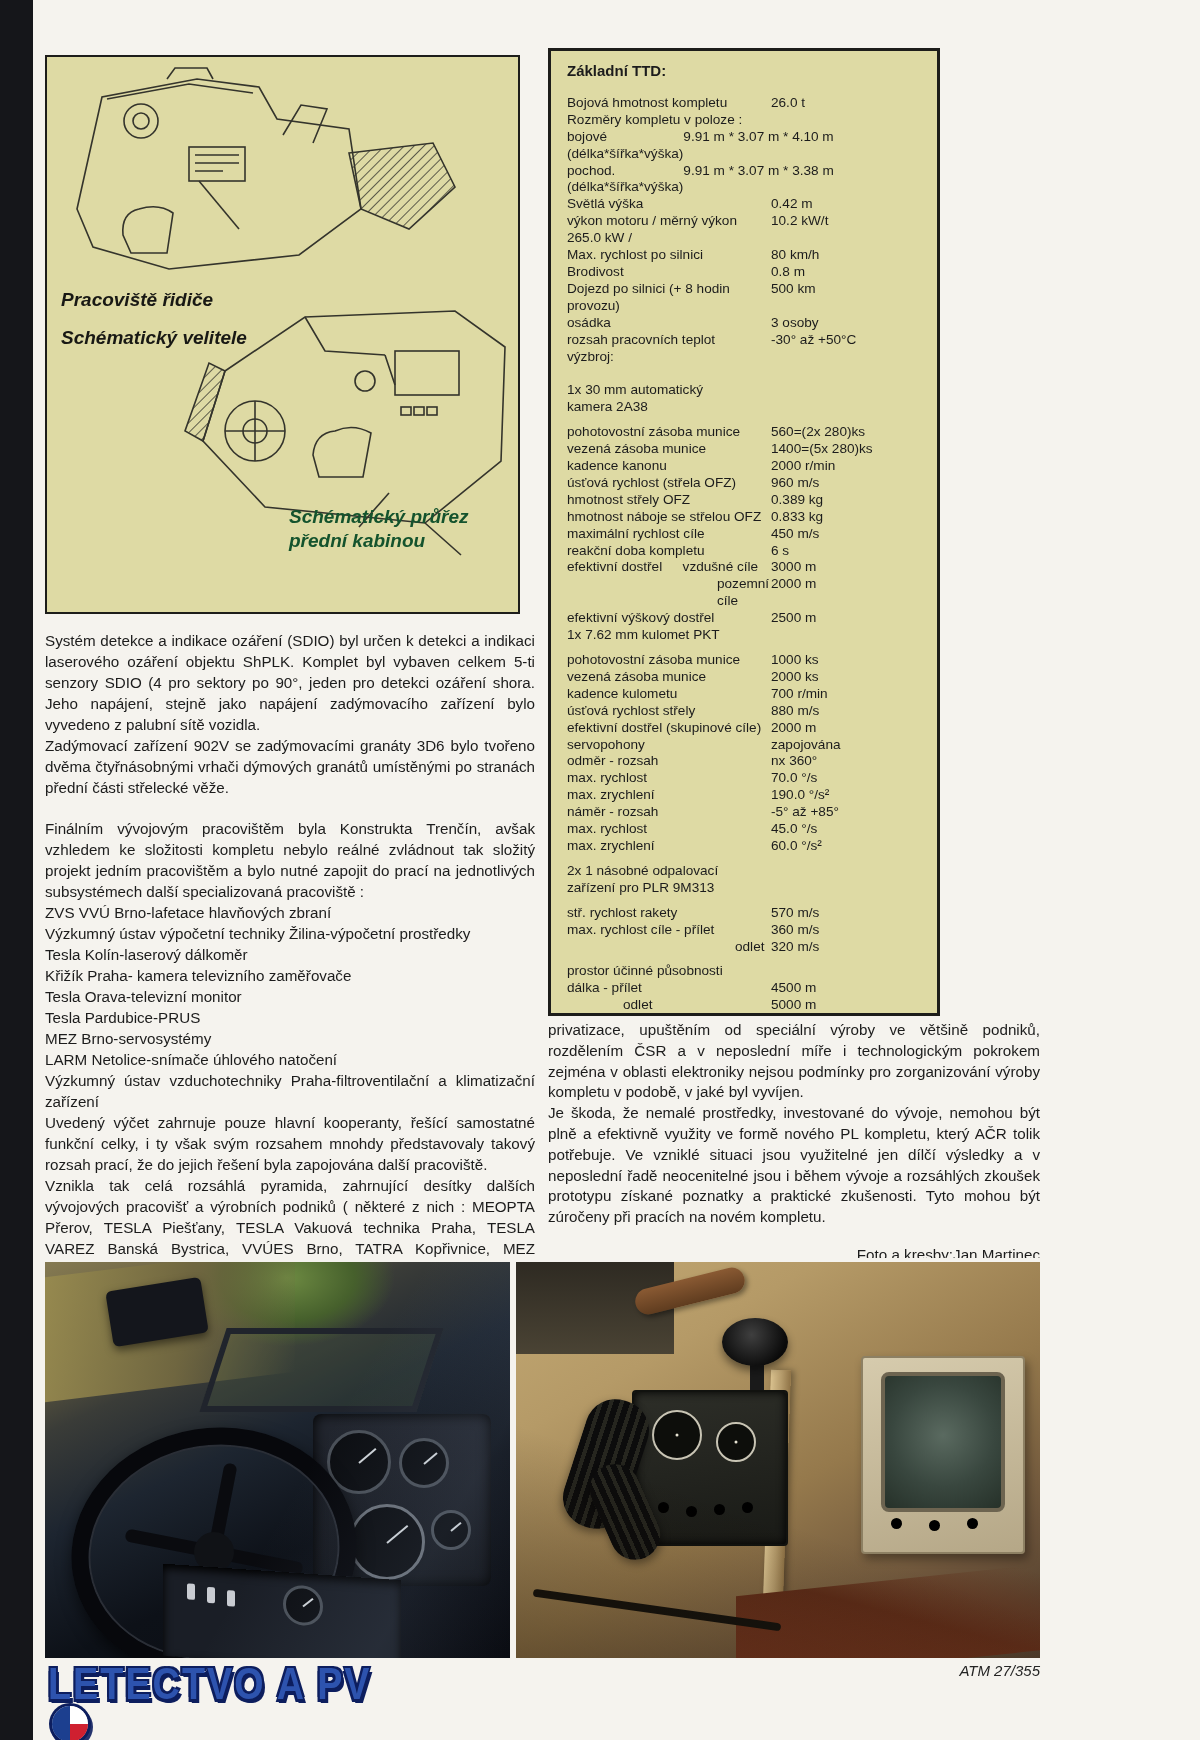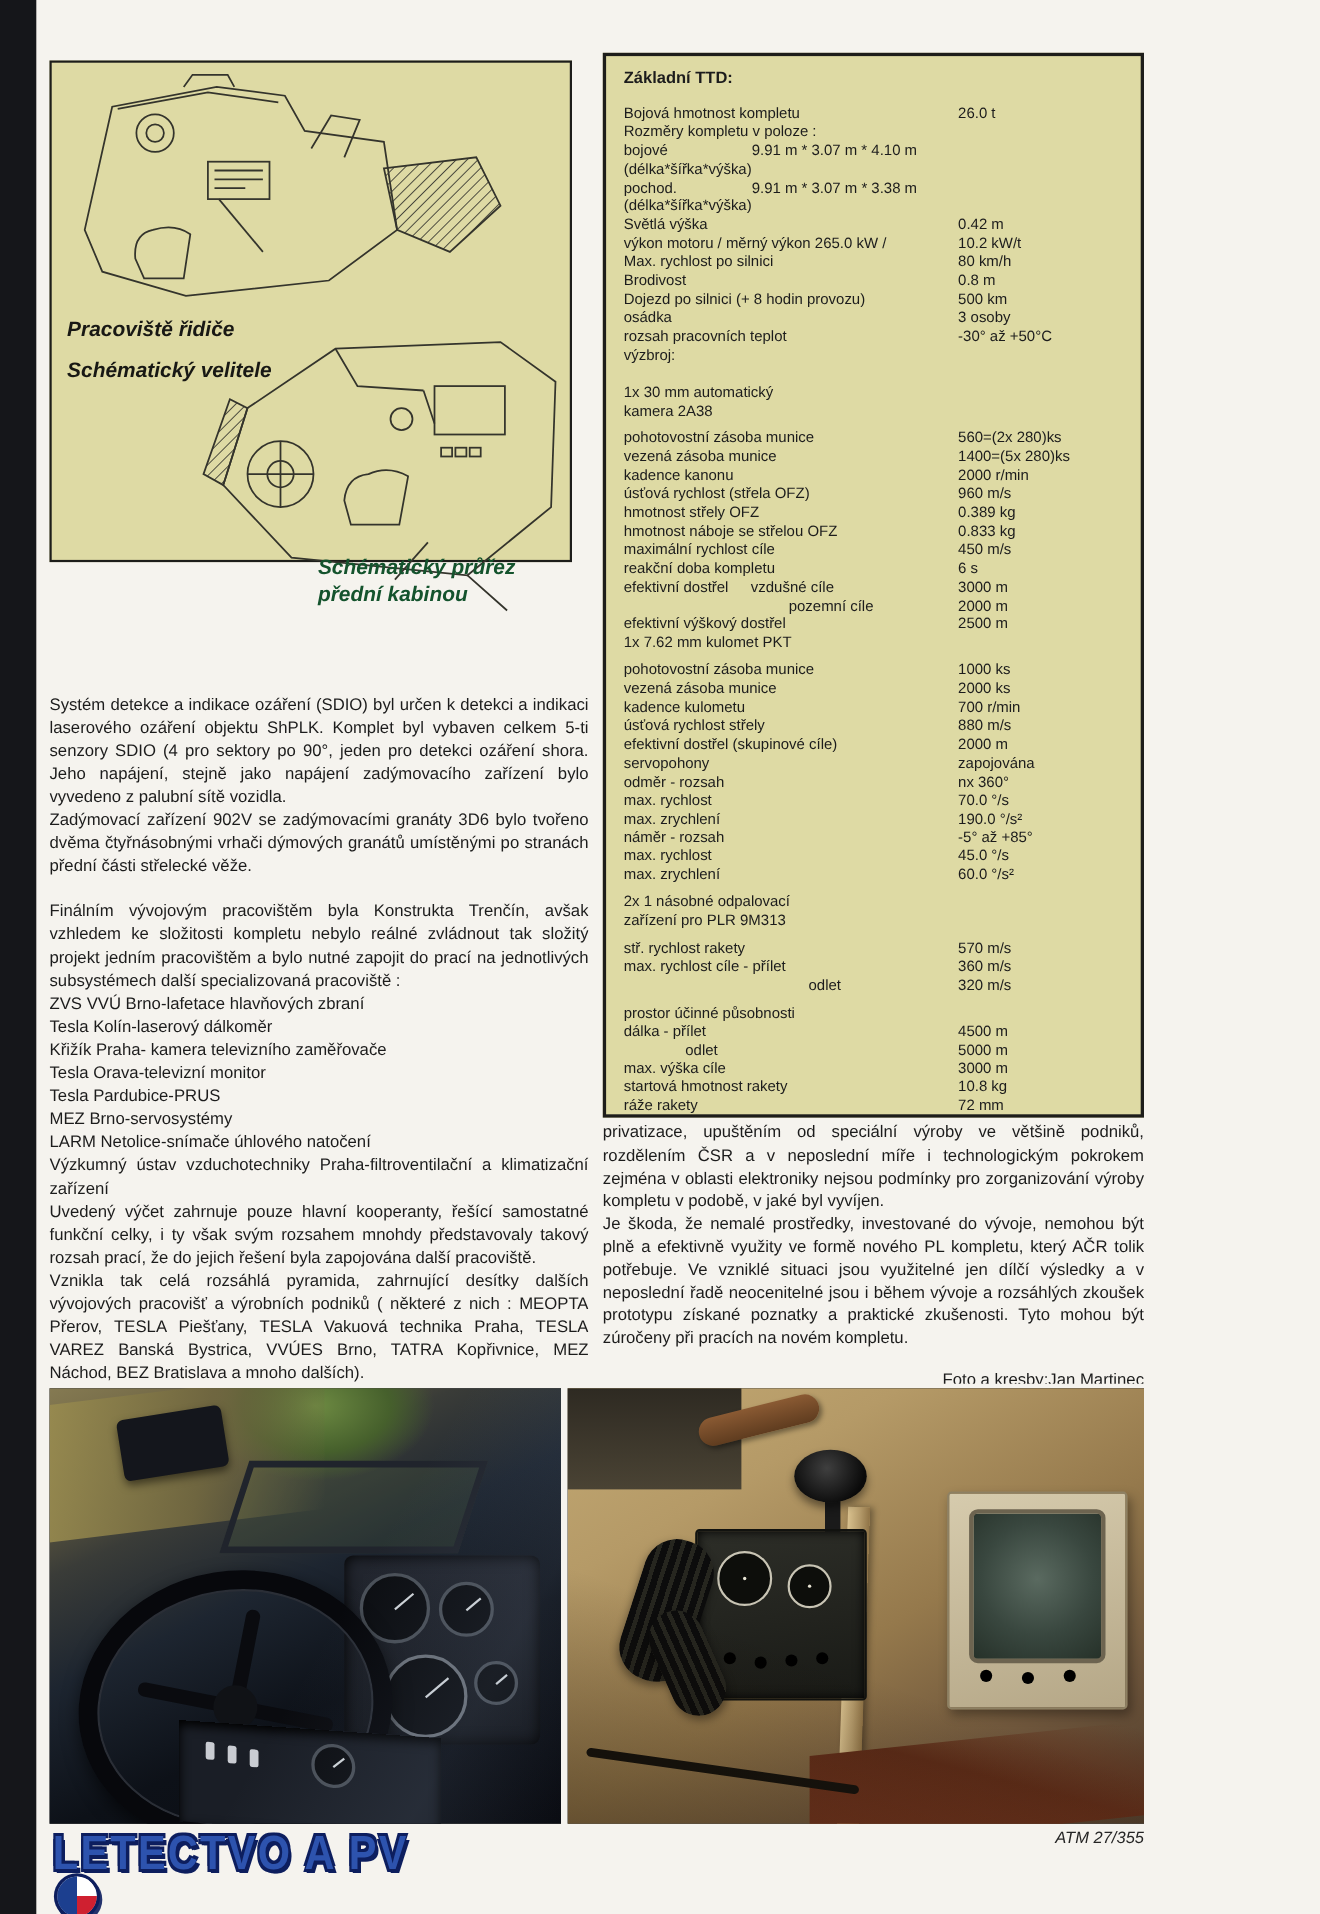--- a/index.html
+++ b/index.html
@@ -6,31 +6,31 @@
     --box_bg:#dedaa4; --box_border:#1d1d1a; --text:#1c1c1c; --page_bg:#f5f3ee;
     --left_bar:#15161a; --logo_blue:#2d53ae; --logo_navy:#0d1e5e;
     --flag_red:#cf2030; --flag_blue:#1c3f8f;
   }
   html,body{margin:0;padding:0;background:#888;}
   #page{position:relative;width:1200px;height:1740px;background:var(--page_bg);
         font-family:"Liberation Sans",sans-serif;color:var(--text);overflow:hidden;margin:0 auto;}
   .leftbar{position:absolute;left:0;top:0;width:33px;height:1740px;background:var(--left_bar);}
 
   
-  .diagram-box{position:absolute;left:45px;top:55px;width:475px;height:456px;
+  .diagram-box{position:absolute;left:45px;top:55px;width:475px;height:559px;
                background:var(--box_bg);border:2px solid var(--box_border);box-sizing:border-box;}
   .diagram-box svg{position:absolute;left:0;top:0;}
   .diag-label{position:absolute;font-weight:bold;font-style:italic;font-size:19px;color:#181814;}
   .diag-label.driver{left:14px;top:232px;}
   .diag-label.commander{left:14px;top:270px;}
   .diag-caption{position:absolute;right:14px;top:448px;width:215px;font-weight:bold;
                 font-style:italic;font-size:19px;line-height:24px;color:#14532d;}
 
   
-  .spec-box{position:absolute;left:548px;top:48px;width:492px;height:968px;background:var(--box_bg);
+  .spec-box{position:absolute;left:548px;top:48px;width:392px;height:968px;background:var(--box_bg);
             border:3px solid var(--box_border);box-sizing:border-box;padding:12px 16px 10px 16px;
             font-size:13.6px;line-height:16.9px;overflow:hidden;}
   .spec-title{font-weight:bold;font-size:15px;margin-bottom:15px;}
   .spec-row{display:flex;}
   .spec-row .l{flex:1 1 auto;white-space:pre-wrap;}
   .spec-row .v{flex:0 0 150px;}
   .spec-row.right .l{flex:0 0 0;}
   .spec-row.right .v{flex:1 1 auto;}
   .spec-row.pr .v{padding-right:26px;box-sizing:border-box;}
   .spec-row.pr2 .v{padding-right:8px;box-sizing:border-box;}
@@ -430,20 +430,21 @@
   </div>
 
   <div class="col col-left">
     <p>Systém detekce a indikace ozáření (SDIO) byl určen k detekci a indikaci laserového ozáření objektu ShPLK. Komplet byl vybaven celkem 5-ti senzory SDIO (4 pro sektory po 90°, jeden pro detekci ozáření shora. Jeho napájení, stejně jako napájení zadýmovacího zařízení bylo vyvedeno z palubní sítě vozidla.</p>
     <p>Zadýmovací zařízení 902V se zadýmovacími granáty 3D6 bylo tvořeno dvěma čtyřnásobnými vrhači dýmových granátů umístěnými po stranách přední části střelecké věže.</p>
     <p class="pgap">Finálním vývojovým pracovištěm byla Konstrukta Trenčín, avšak vzhledem ke složitosti kompletu nebylo reálné zvládnout tak složitý projekt jedním pracovištěm a bylo nutné zapojit do prací na jednotlivých subsystémech další specializovaná pracoviště :</p>
     <div>
 
         <div>ZVS VVÚ Brno-lafetace hlavňových zbraní</div>
 
+        <div>Výzkumný ústav výpočetní techniky Žilina-výpočetní prostředky</div>
 
         <div>Tesla Kolín-laserový dálkoměr</div>
 
         <div>Křižík Praha- kamera televizního zaměřovače</div>
 
         <div>Tesla Orava-televizní monitor</div>
 
         <div>Tesla Pardubice-PRUS</div>
 
         <div>MEZ Brno-servosystémy</div>

